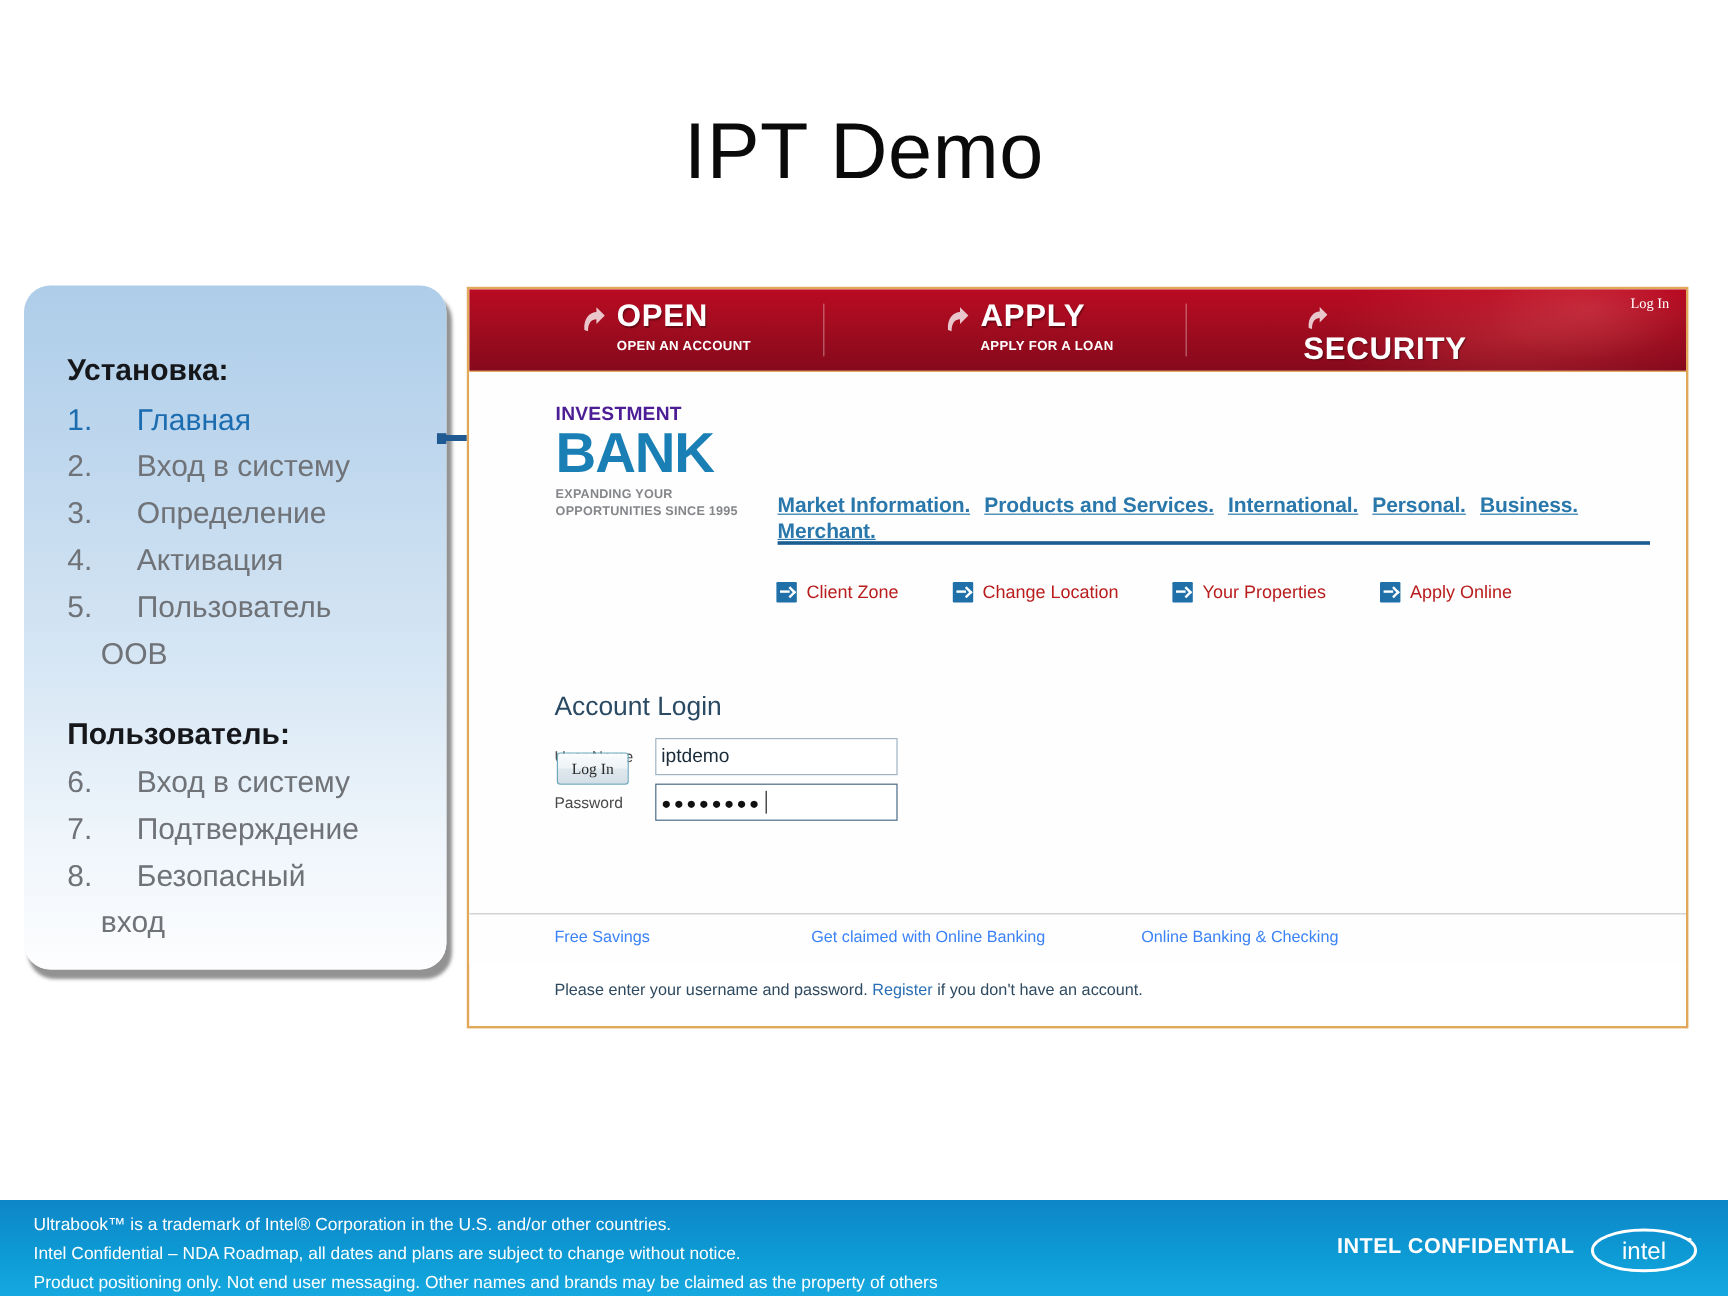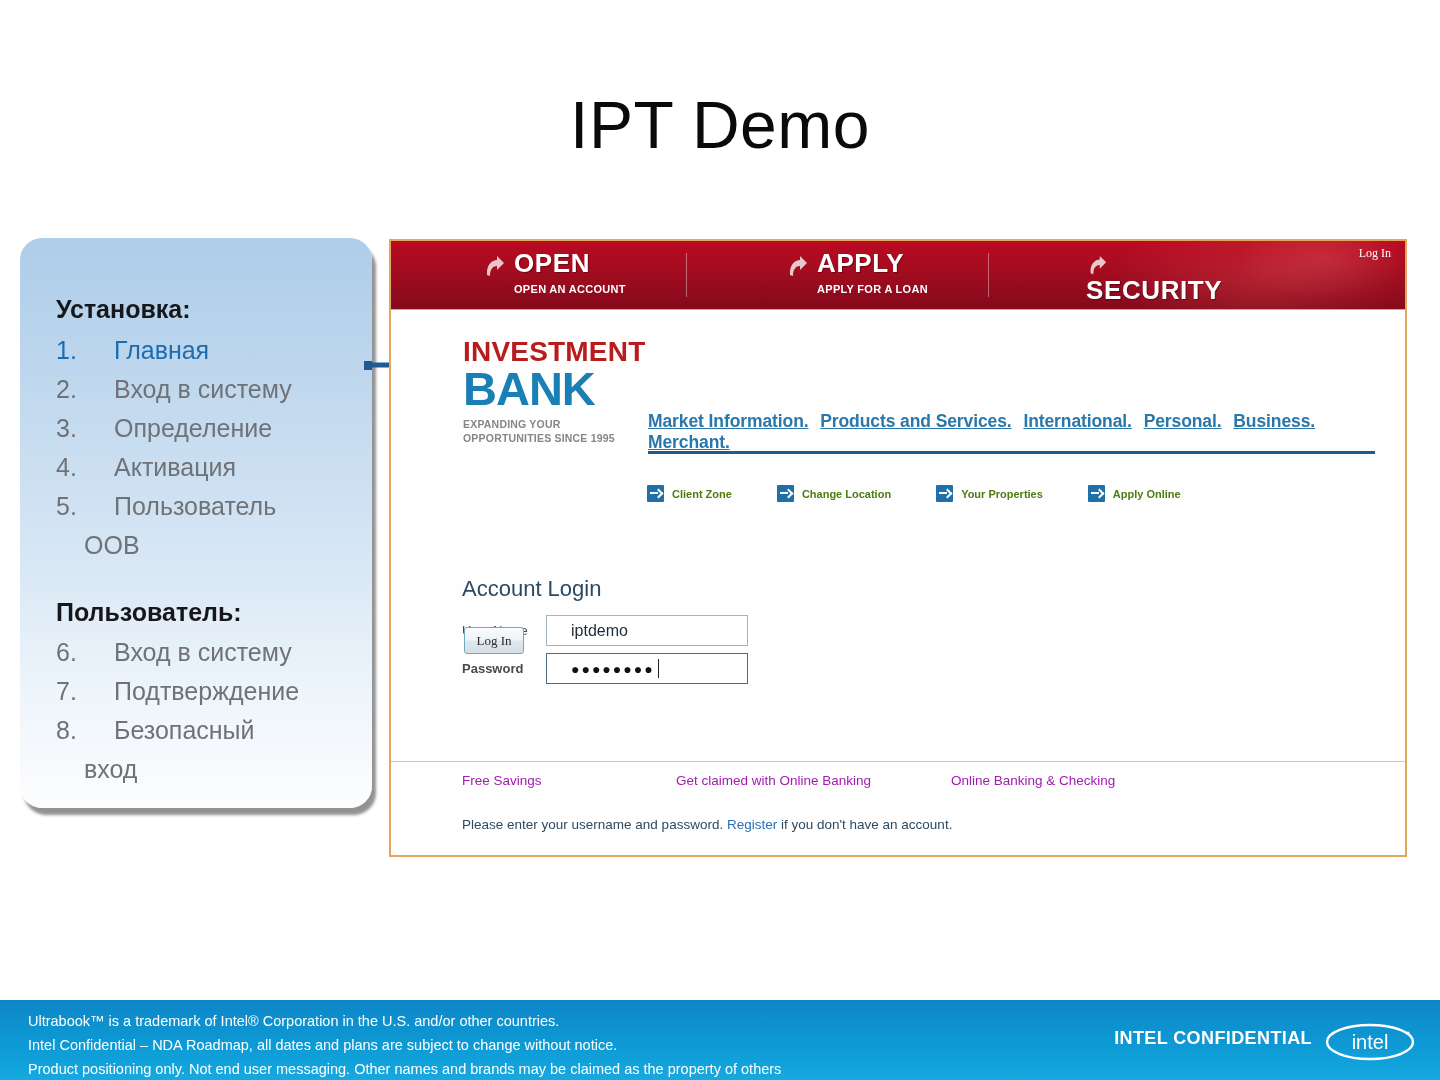--- a/index.html
+++ b/index.html
@@ -80,21 +80,21 @@
     font-size: 12px; color: #ffffff;
     font-family: "Liberation Serif", serif;
   }
 
   
   #body { position: relative; height: 493px; background: #fefefe; }
 
   
   #logo { position: absolute; left: 72px; top: 28px; width: 165px; }
   .logo-inv {
-    font-size: 28px; font-weight: bold; color: #b91c1c;
+    font-size: 16px; font-weight: bold; color: #4c1d95;
     letter-spacing: 0.2px; line-height: 1;
   }
   .logo-bank {
     font-size: 47px; font-weight: bold; color: #1a7fb5;
     letter-spacing: -1px; line-height: 0.95; margin-top: 1px;
   }
   .logo-tag {
     font-size: 10.5px; font-weight: bold; color: #84868a;
     letter-spacing: 0.2px; line-height: 1.32; margin-top: 6px;
   }
@@ -121,33 +121,33 @@
   }
   .nav-box::after {
     content: ""; position: absolute; left: 3px; top: 7px;
     width: 8px; height: 2px; background: #fff;
   }
   .nav-box::before {
     content: ""; position: absolute; left: 8px; top: 4.5px;
     width: 5px; height: 5px; border-top: 2px solid #fff; border-right: 2px solid #fff;
     transform: rotate(45deg);
   }
-  .nav-lbl { font-size: 11px; font-weight: bold; color: #4d7c0f; white-space: nowrap; }
+  .nav-lbl { font-size: 15px; font-weight: normal; color: #b91c1c; white-space: nowrap; }
 
   
   #acct-title {
     position: absolute; left: 71px; top: 266px;
     font-size: 22px; color: #2a4a63; font-weight: 400;
   }
   .frow { position: absolute; display: flex; align-items: center; }
   .flbl { width: 84px; flex: 0 0 84px; font-size: 13px; color: #4a4a4a; }
   .finput {
     width: 202px; height: 31px; border: 1px solid #9fb5c4;
     background: #fff; display: flex; align-items: center;
-    padding: 0 24px; font-size: 16px; color: #1c2b38;
+    padding: 0 4px; font-size: 16px; color: #1c2b38;
   }
   .finput.pw { border: 1px solid #4a6c88; }
   .pw-dots { letter-spacing: 2px; font-size: 14px; color: #111; }
   .pw-caret {
     display: inline-block; width: 1px; height: 19px;
     background: #222; margin-left: 3px;
   }
   #login-btn {
     position: absolute; left: 464px; top: 627px;
     width: 60px; height: 27px;
@@ -161,21 +161,21 @@
     position: absolute; left: 71px; top: 507px;
     font-size: 13.5px; color: #2e4a60;
   }
   #hint a { color: #2a6fb5; text-decoration: none; }
 
   
   #pg-foot-line { position: absolute; left: 0; bottom: 41px; width: 100%; height: 1px; background: #c8c8c8; }
   #pg-foot { position: absolute; left: 0; bottom: 0; width: 100%; height: 41px; }
   #pg-foot .pf {
     position: absolute; top: 11px;
-    font-size: 13.5px; color: #a21caf;
+    font-size: 13.5px; color: #3b82f6;
   }
 
   
   #intel-bar {
     position: absolute; left: 0; top: 1000px; width: 1440px; height: 81px;
     background: linear-gradient(to bottom, #0e86c8 0%, #0d9ad4 55%, #16a9e0 100%);
   }
   #intel-legal {
     position: absolute; left: 28px; top: 10px;
     font-size: 14.5px; color: #ffffff; line-height: 1.65;
@@ -322,21 +322,21 @@
         </div>
       </div>
 
       <div id="acct-title">Account Login</div>
 
       <div class="frow" style="left:71px; top:305px;">
         <span class="flbl">User Name</span>
         <span class="finput">iptdemo</span>
       </div>
 
-      <div class="frow" style="left:71px; top:343px;font-weight:bold;">
+      <div class="frow" style="left:71px; top:343px;">
         <span class="flbl">Password</span>
         <span class="finput pw">
           <span class="pw-dots">●●●●●●●●</span>
           <span class="pw-caret"></span>
         </span>
       </div>
 
       <div id="hint">
         <span>Please enter your username and password. </span><a href="#">Register</a><span> if you don't have an account.</span>
       </div>

